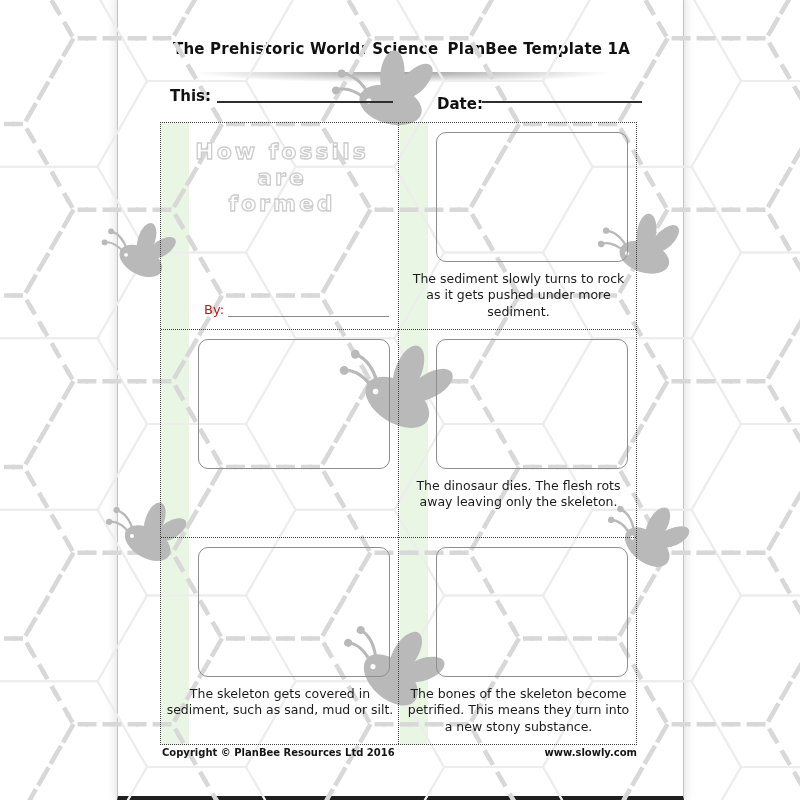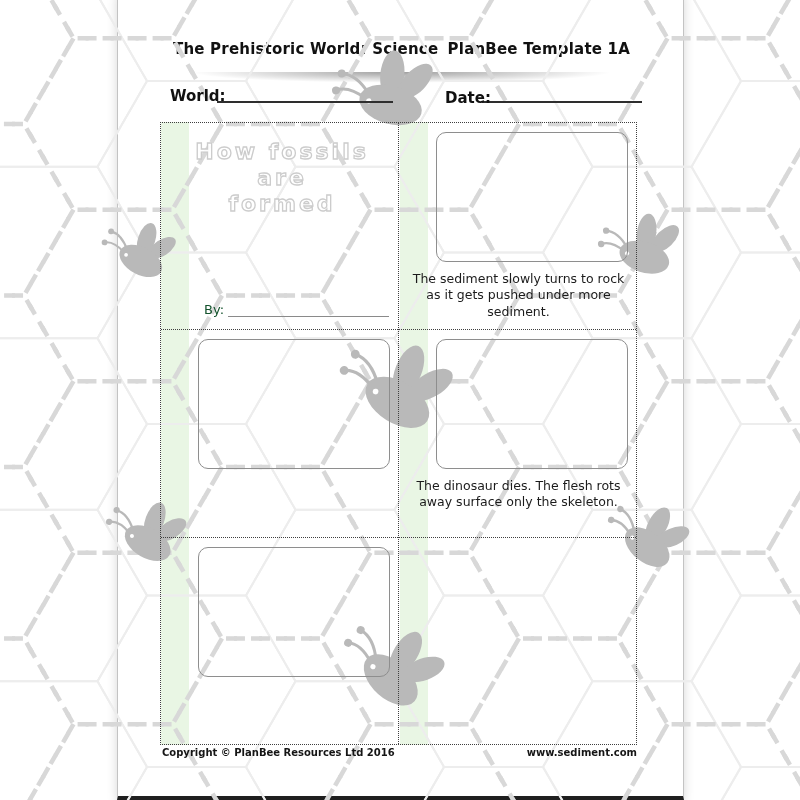--- a/index.html
+++ b/index.html
@@ -40,21 +40,21 @@
     padding:0 18px;}
   .header-band::after{content:"";position:absolute;left:4px;right:4px;top:100%;height:15px;
     background:radial-gradient(ellipse 60% 100% at 50% 0%, rgba(0,0,0,0.38), rgba(0,0,0,0) 72%);}
   .header-title{font-size:15px;font-weight:700;color:#111;letter-spacing:0.2px;z-index:10;position:relative;}
 
   
   .field-label{position:absolute;font-size:15px;font-weight:700;color:#111;z-index:10;}
   .write-line{position:absolute;border-bottom:2px solid #2e2e2e;z-index:6;}
   #name-label{left:170px;top:87px;}
   #name-line{left:217px;top:85px;width:176px;height:18px;}
-  #date-label{left:437px;top:89px;margin-left:8px;}
+  #date-label{left:437px;top:95px;}
   #date-line{left:482px;top:85px;width:160px;height:18px;}
 
   
   .panel-grid{position:absolute;left:160px;top:122px;width:477px;height:623px;
     border:1.5px dotted var(--dot);z-index:5;}
   .grid-vline{position:absolute;left:237px;top:0;height:100%;width:0;border-left:1.5px dotted var(--dot);}
   .grid-h1{position:absolute;left:0;top:206px;width:100%;height:0;border-top:1.5px dotted var(--dot);}
   .grid-h2{position:absolute;left:0;top:414px;width:100%;height:0;border-top:1.5px dotted var(--dot);}
   .cell{position:absolute;}
   .c-r1c1{left:0;top:0;width:238px;height:207px;}
@@ -67,21 +67,21 @@
   .pic-box{position:absolute;left:37px;top:9px;width:192px;height:130px;
     border:1.5px solid var(--boxborder);border-radius:10px;z-index:3;}
   .caption{position:absolute;left:3px;right:3px;top:148px;text-align:center;
     font-size:12.5px;line-height:1.3;color:var(--ink);white-space:pre-line;z-index:6;font-weight:400;}
 
   
   .cover-title{position:absolute;left:10px;right:6px;top:16px;text-align:center;
     font-size:22px;font-weight:700;letter-spacing:3px;line-height:26px;white-space:pre-line;
     color:#d8d8d8;-webkit-text-fill-color:rgba(255,255,255,0.92);-webkit-text-stroke:1.3px #cccccc;z-index:6;}
   .by-row{position:absolute;left:43px;right:10px;top:178px;display:flex;align-items:flex-end;z-index:6;}
-  .by-label{font-size:13px;color:#14532d;margin-right:4px;}
+  .by-label{font-size:13px;color:#b91c1c;margin-right:4px;}
   .by-line{flex:1;border-bottom:1.5px solid #8a8a8a;height:16px;}
 
   
   .footer-text{position:absolute;top:747px;font-size:10px;font-weight:700;color:#151515;z-index:10;}
   #footer-copyright{left:162px;}
   #footer-website{right:163px;text-align:right;}
 </style>
 </head>
 <body>
 
@@ -243,21 +243,21 @@
     <use href="#bee-def" transform="translate(148,540) rotate(6) scale(0.78)"></use>
     <use href="#bee-def" transform="translate(648,544) rotate(14) scale(0.8)"></use>
     <use href="#bee-def" transform="translate(392,676) rotate(18)"></use>
   </svg>
 
   <div class="header-band">
     <span class="header-title">The Prehistoric World: Science</span>
     <span class="header-title">PlanBee Template 1A</span>
   </div>
 
-  <span class="field-label" id="name-label">World:</span>
+  <span class="field-label" id="name-label">This:</span>
   <span class="write-line" id="name-line"></span>
   <span class="field-label" id="date-label">Date:</span>
   <span class="write-line" id="date-line"></span>
 
   <div class="panel-grid">
     <div class="grid-vline"></div>
     <div class="grid-h1"></div>
     <div class="grid-h2"></div>
 
     <div class="cell c-r1c1">
@@ -276,25 +276,33 @@
 sediment.</div>
     </div>
 
     <div class="cell c-r2c1">
       <div class="pic-box"></div>
     </div>
 
     <div class="cell c-r2c2">
       <div class="pic-box"></div>
       <div class="caption">The dinosaur dies. The flesh rots
-away surface only the skeleton.</div>
+away leaving only the skeleton.</div>
     </div>
 
     <div class="cell c-r3c1">
       <div class="pic-box"></div>
-    </div>
-
+      <div class="caption">The skeleton gets covered in
+sediment, such as sand, mud or silt.</div>
+    </div>
+
+    <div class="cell c-r3c2">
+      <div class="pic-box"></div>
+      <div class="caption">The bones of the skeleton become
+petrified. This means they turn into
+a new stony substance.</div>
+    </div>
   </div>
 
   <span class="footer-text" id="footer-copyright">Copyright © PlanBee Resources Ltd 2016</span>
-  <span class="footer-text" id="footer-website">www.sediment.com</span>
+  <span class="footer-text" id="footer-website">www.slowly.com</span>
 
 </div>
 
 </body></html>

